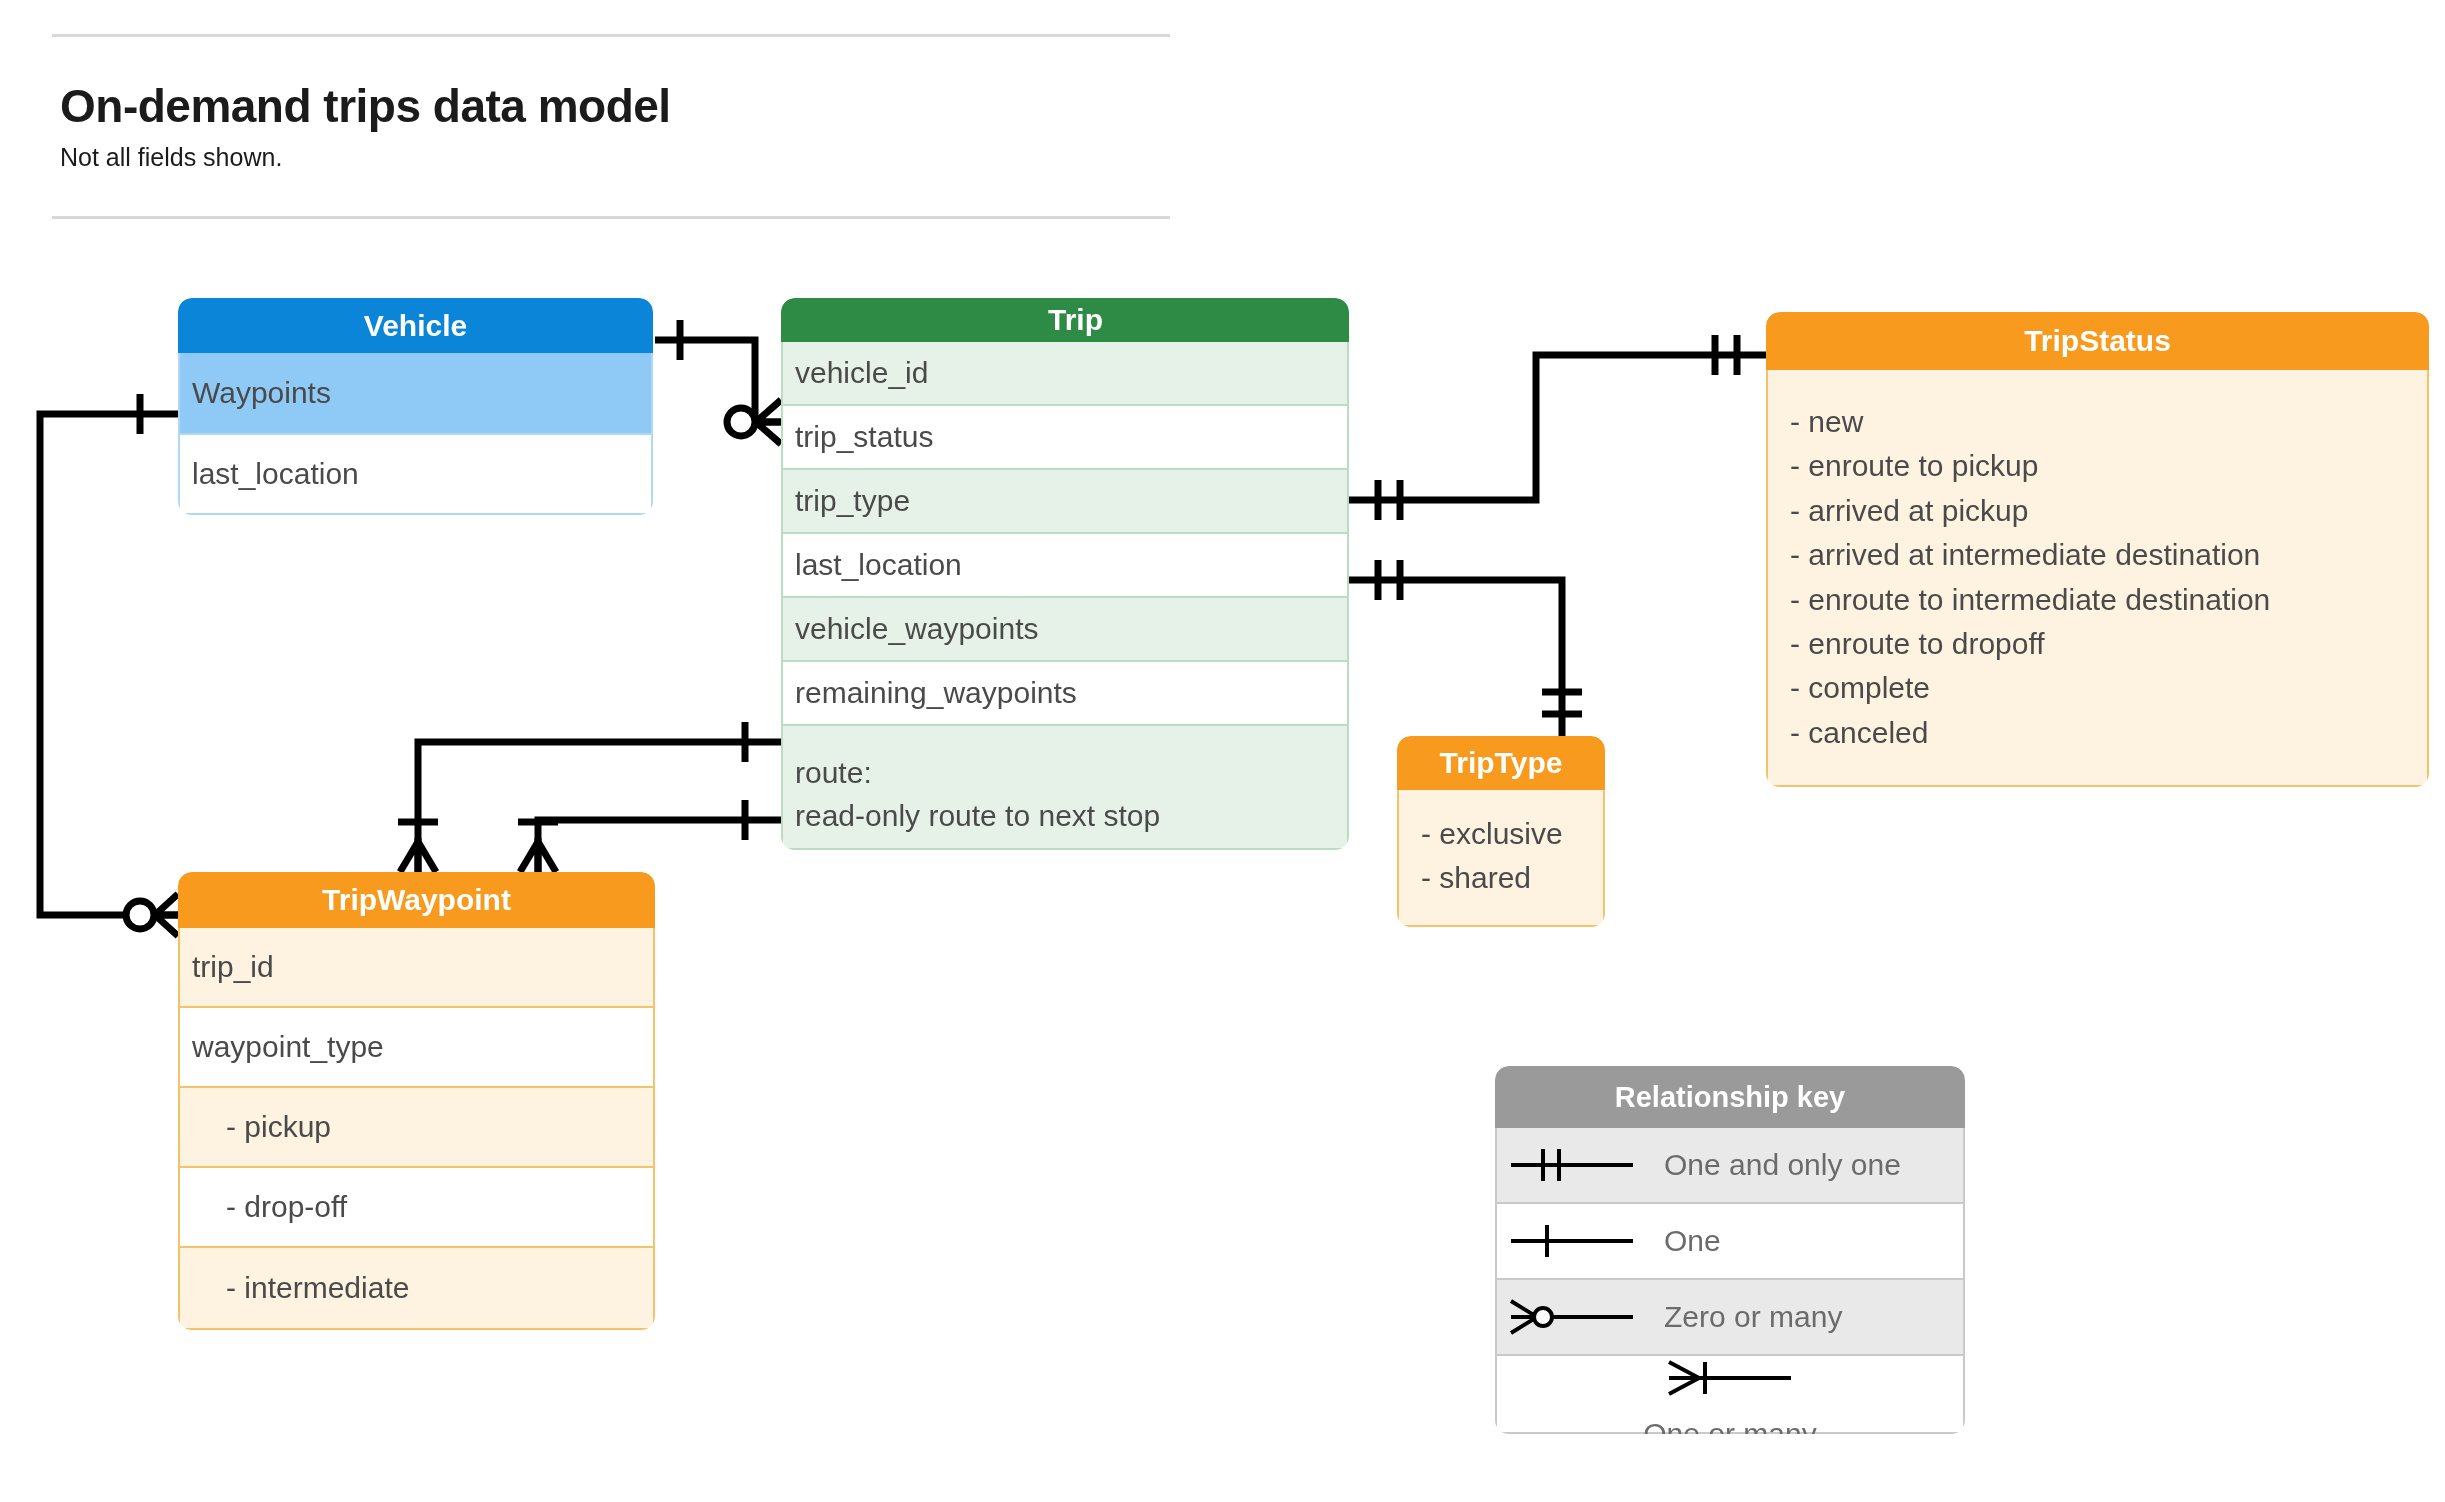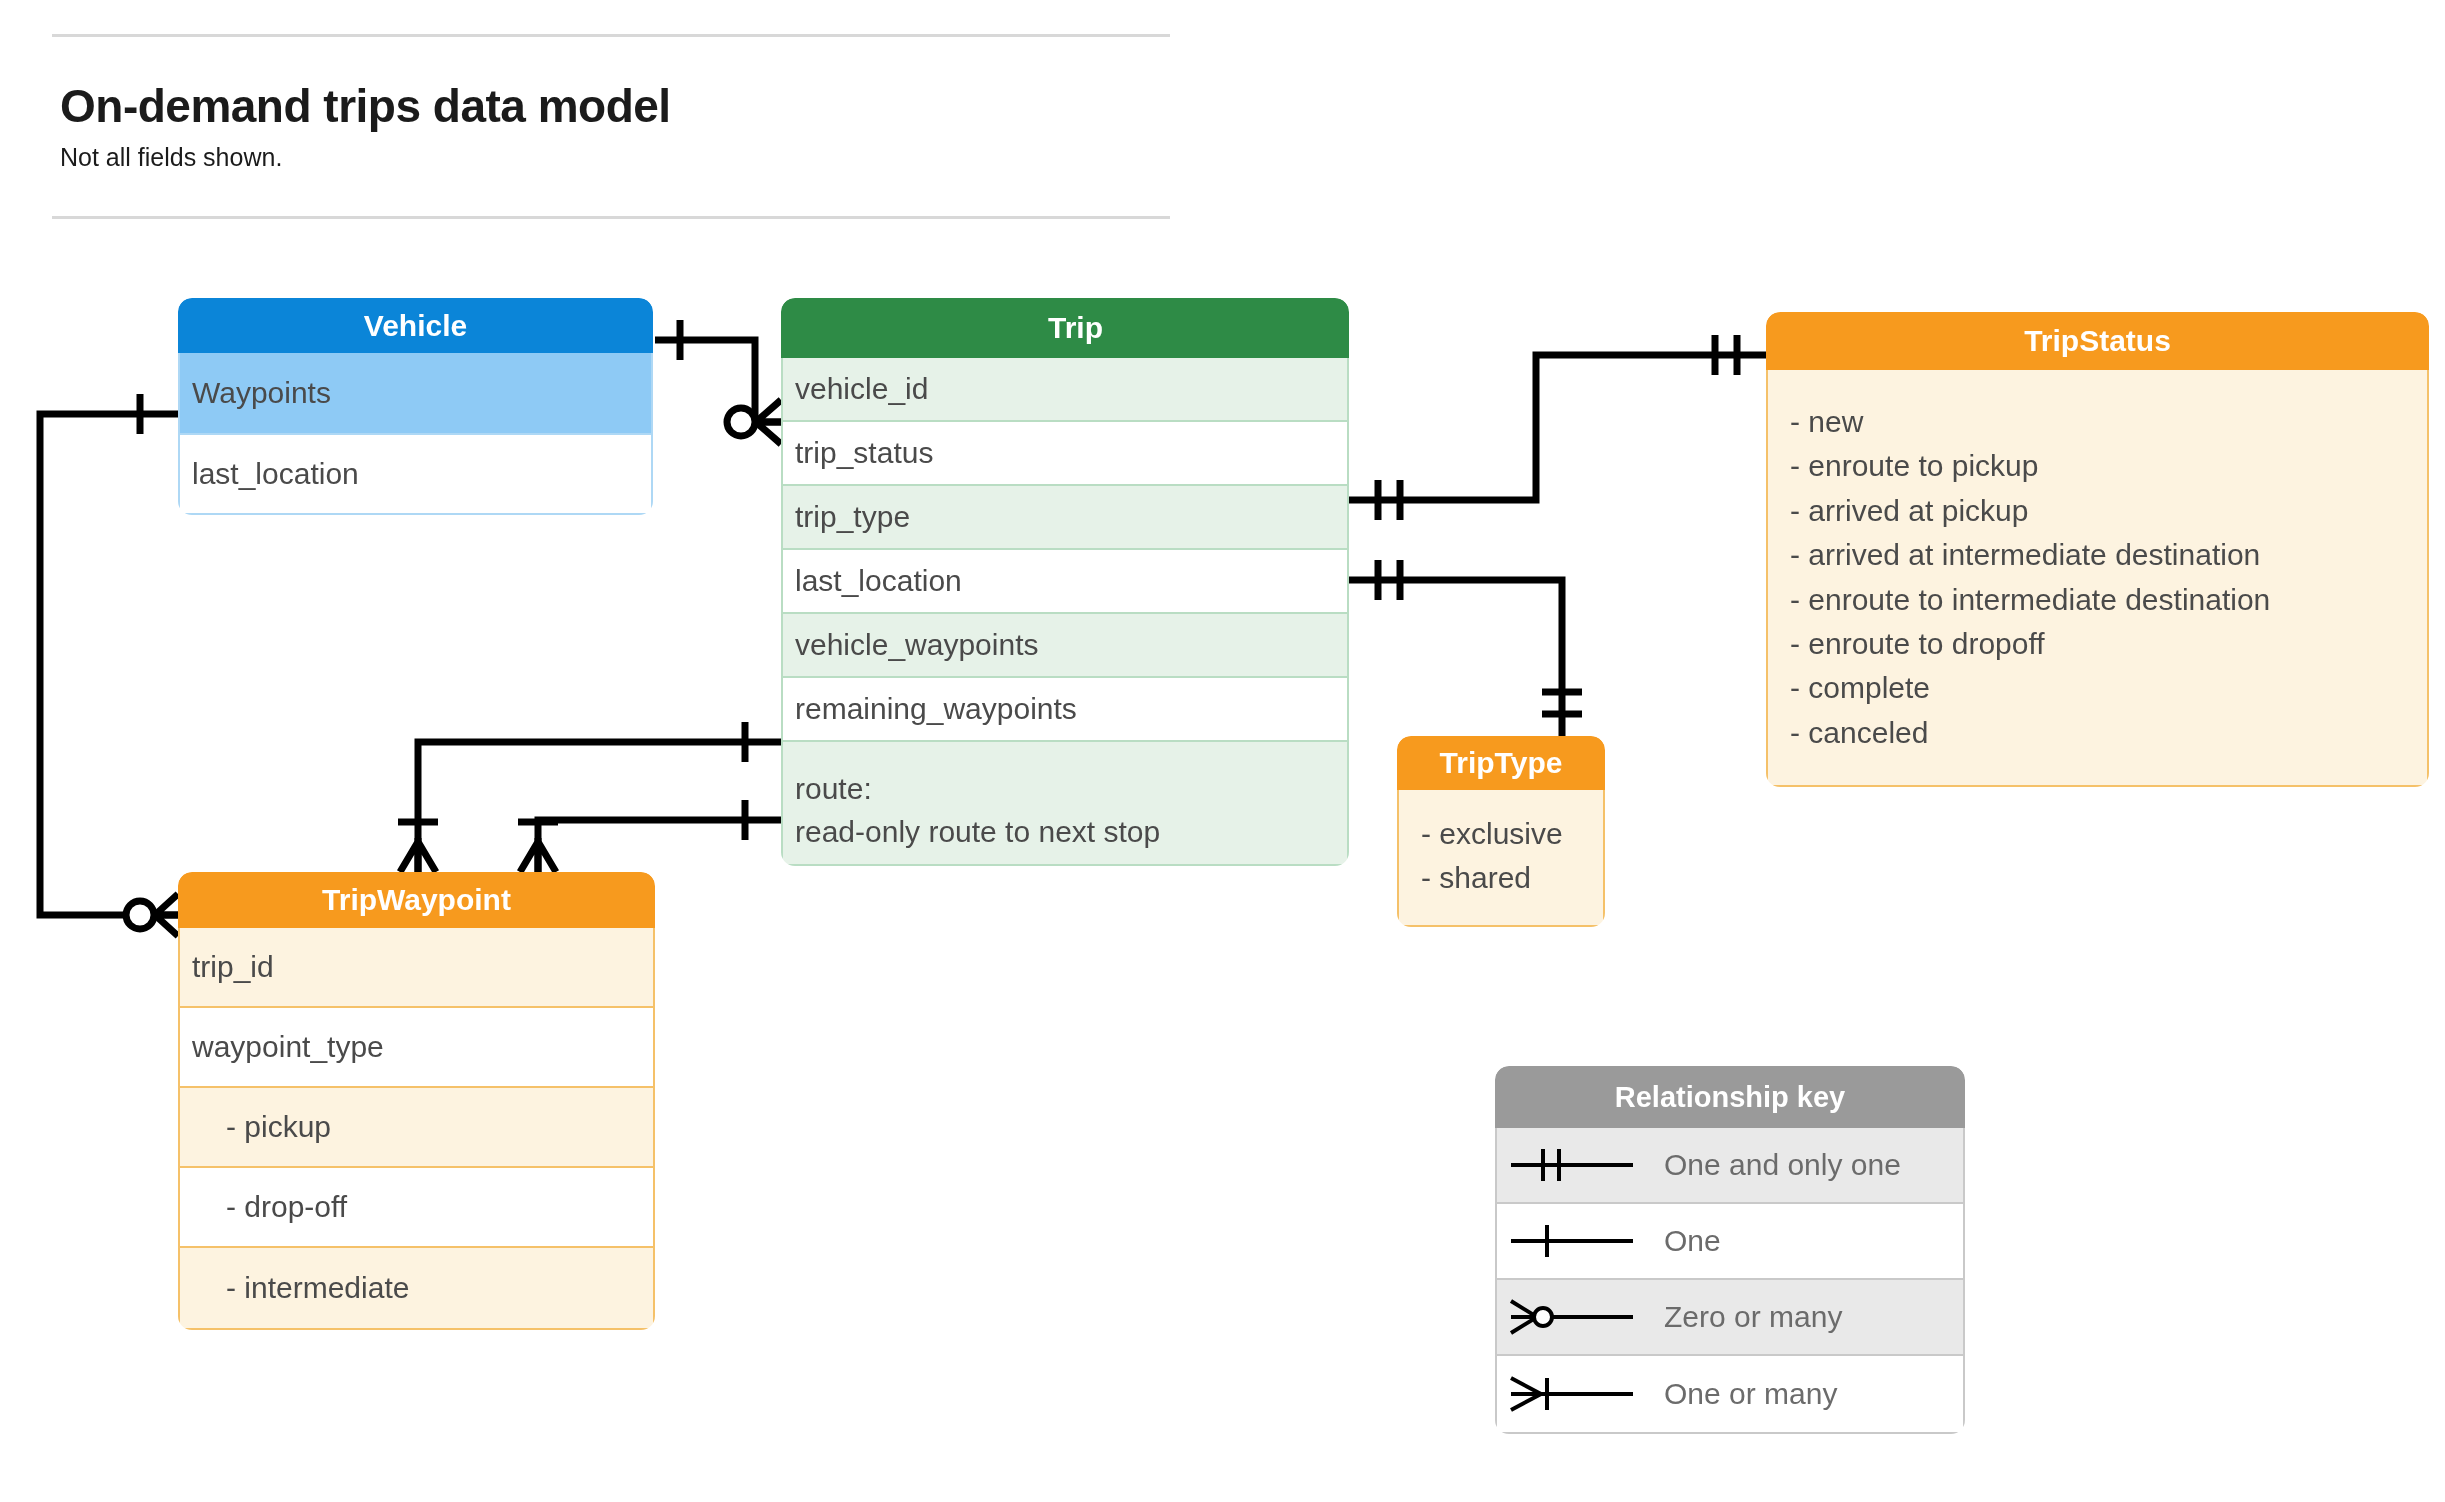--- a/index.html
+++ b/index.html
@@ -73,21 +73,21 @@
 
   
   #entity-vehicle { left: 178px; top: 298px; width: 475px; }
   #entity-vehicle .entity-header { height: 55px; background: #0b85d8; border-radius: 14px 14px 0 0; }
   #entity-vehicle .entity-body { border: 2px solid #aed8f5; border-top: none; border-radius: 0 0 6px 6px; }
   #entity-vehicle .row-0 { height: 80px; background: #8ecaf5; }
   #entity-vehicle .row-1 { height: 80px; background: #ffffff; border-top: 2px solid #aed8f5; }
 
   
   #entity-trip { left: 781px; top: 298px; width: 568px; }
-  #entity-trip .entity-header { height: 60px; background: #2e8b46; border-radius: 14px 14px 0 0; padding-left: 21px; }
+  #entity-trip .entity-header { height: 44px; background: #2e8b46; border-radius: 14px 14px 0 0; padding-left: 21px; }
   #entity-trip .entity-body { border: 2px solid #b9ddc3; border-top: none; border-radius: 0 0 6px 6px; }
   #entity-trip .r { height: 64px; border-bottom: 2px solid #b9ddc3; }
   #entity-trip .tint { background: #e6f2e8; }
   #entity-trip .plain { background: #ffffff; }
   #entity-trip .r-last { height: 122px; border-bottom: none; align-items: flex-start; padding-top: 26px; line-height: 1.42; }
 
   
   #entity-tripstatus { left: 1766px; top: 312px; width: 663px; }
   #entity-tripstatus .entity-header { height: 58px; background: #f79a1e; border-radius: 14px 14px 0 0; }
   #entity-tripstatus .entity-body {
@@ -128,21 +128,21 @@
     height: 62px; background: #9a9a9a; color: #ffffff;
     font-size: 29px; font-weight: bold;
     display: flex; align-items: center; justify-content: center;
     border-radius: 14px 14px 0 0;
   }
   #legend-body { border: 2px solid #c9c9c9; border-top: none; border-radius: 0 0 6px 6px; }
   .legend-row {
     height: 76px; display: flex; align-items: center;
     border-bottom: 2px solid #c9c9c9; box-sizing: border-box; gap: 17px;
   }
-  .legend-row:last-child { border-bottom: none; }
+  .legend-row:last-child { border-bottom: none; flex-direction: column; }
   .legend-row.shade { background: #e9e9e9; }
   .legend-row.light { background: #ffffff; }
   .legend-symbol { width: 150px; flex: none; display: flex; align-items: center; justify-content: center; }
   .legend-label { font-size: 30px; color: #6b6b6b; }
 
   
   #connectors {
     position: absolute;
     left: 0; top: 0;
     width: 2445px; height: 1502px;

